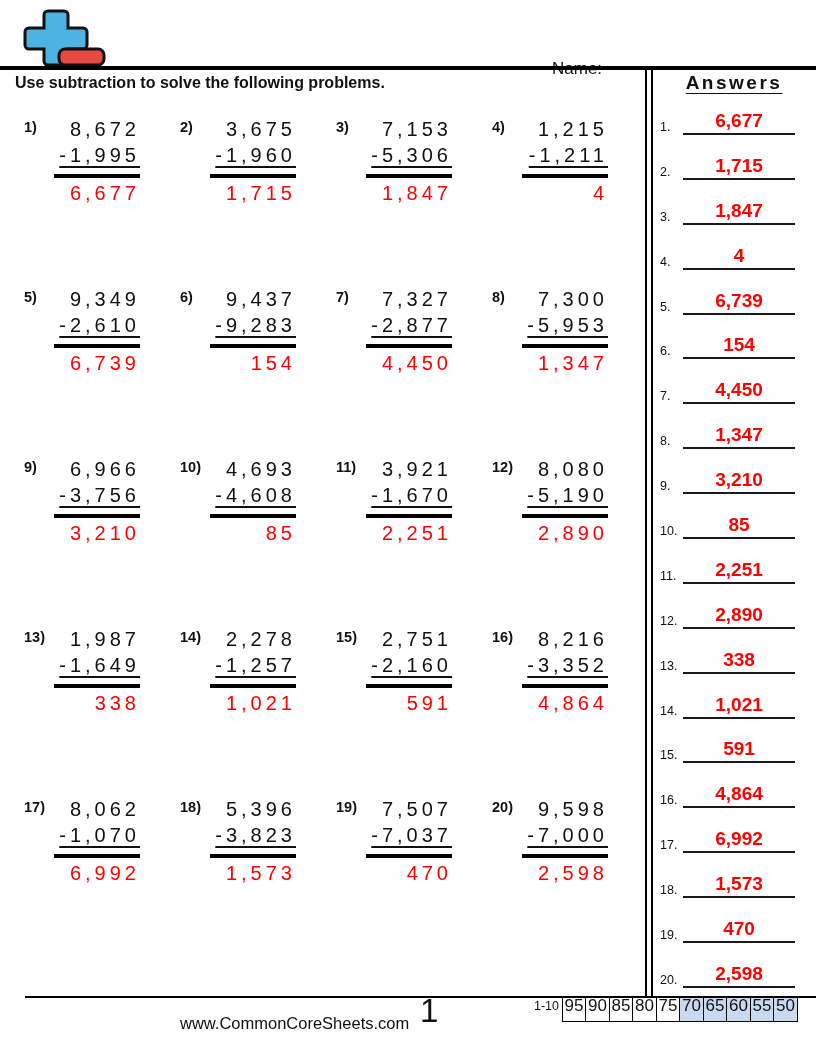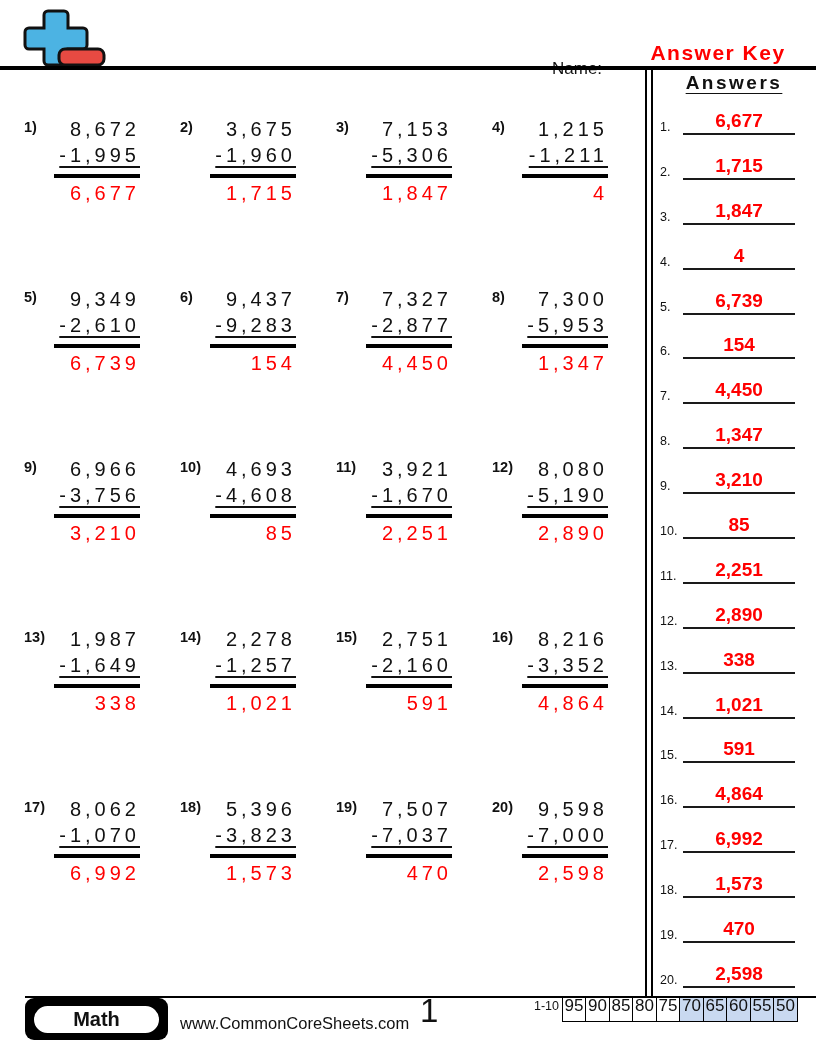--- a/index.html
+++ b/index.html
@@ -67,22 +67,22 @@
 
 <div class="page">
 
   <div class="logo">
     <svg width="92" height="62" viewBox="0 0 92 62">
       <path d="M34 5 h16 a4 4 0 0 1 4 4 v13 h15 a4 4 0 0 1 4 4 v13 a4 4 0 0 1 -4 4 h-15 v12 a4 4 0 0 1 -4 4 h-16 a4 4 0 0 1 -4 -4 v-12 h-15 a4 4 0 0 1 -4 -4 v-13 a4 4 0 0 1 4 -4 h15 v-13 a4 4 0 0 1 4 -4 z" fill="var(--logo-blue)" stroke="#111" stroke-width="3"></path>
       <rect x="45" y="43" width="45" height="16" rx="6" fill="var(--logo-red)" stroke="#111" stroke-width="3"></rect>
     </svg>
   </div>
   <div class="name-label">Name:</div>
-  <div class="answer-key">Answer Key</div>
   <div class="header-rule"></div>
+  <div class="instruction">Use subtraction to solve the following problems.</div>
 
   <div class="problems">
       <div class="problem">
         <span class="pnum">1)</span>
         <div class="pcol">
           <div>8,672</div>
           <div class="subtrahend">-1,995</div>
           <div class="bar"></div>
           <div class="panswer">6,677</div>
         </div>
@@ -339,23 +339,20 @@
         <span class="ans-num">19.</span>
         <span class="ans-line">470</span>
       </div>
       <div class="ans-item">
         <span class="ans-num">20.</span>
         <span class="ans-line">2,598</span>
       </div>
     </div>
 
   <div class="footer-line"></div>
-  <div class="badge-outer">
-    <div class="badge-inner">Math</div>
-  </div>
   <div class="website">www.CommonCoreSheets.com</div>
   <div class="page-num">1</div>
   <div class="score-grid">
       <div class="score-row">
         <span class="score-label">1-10</span>
         <span class="score-cell">95</span>
         <span class="score-cell">90</span>
         <span class="score-cell">85</span>
         <span class="score-cell">80</span>
         <span class="score-cell">75</span>

